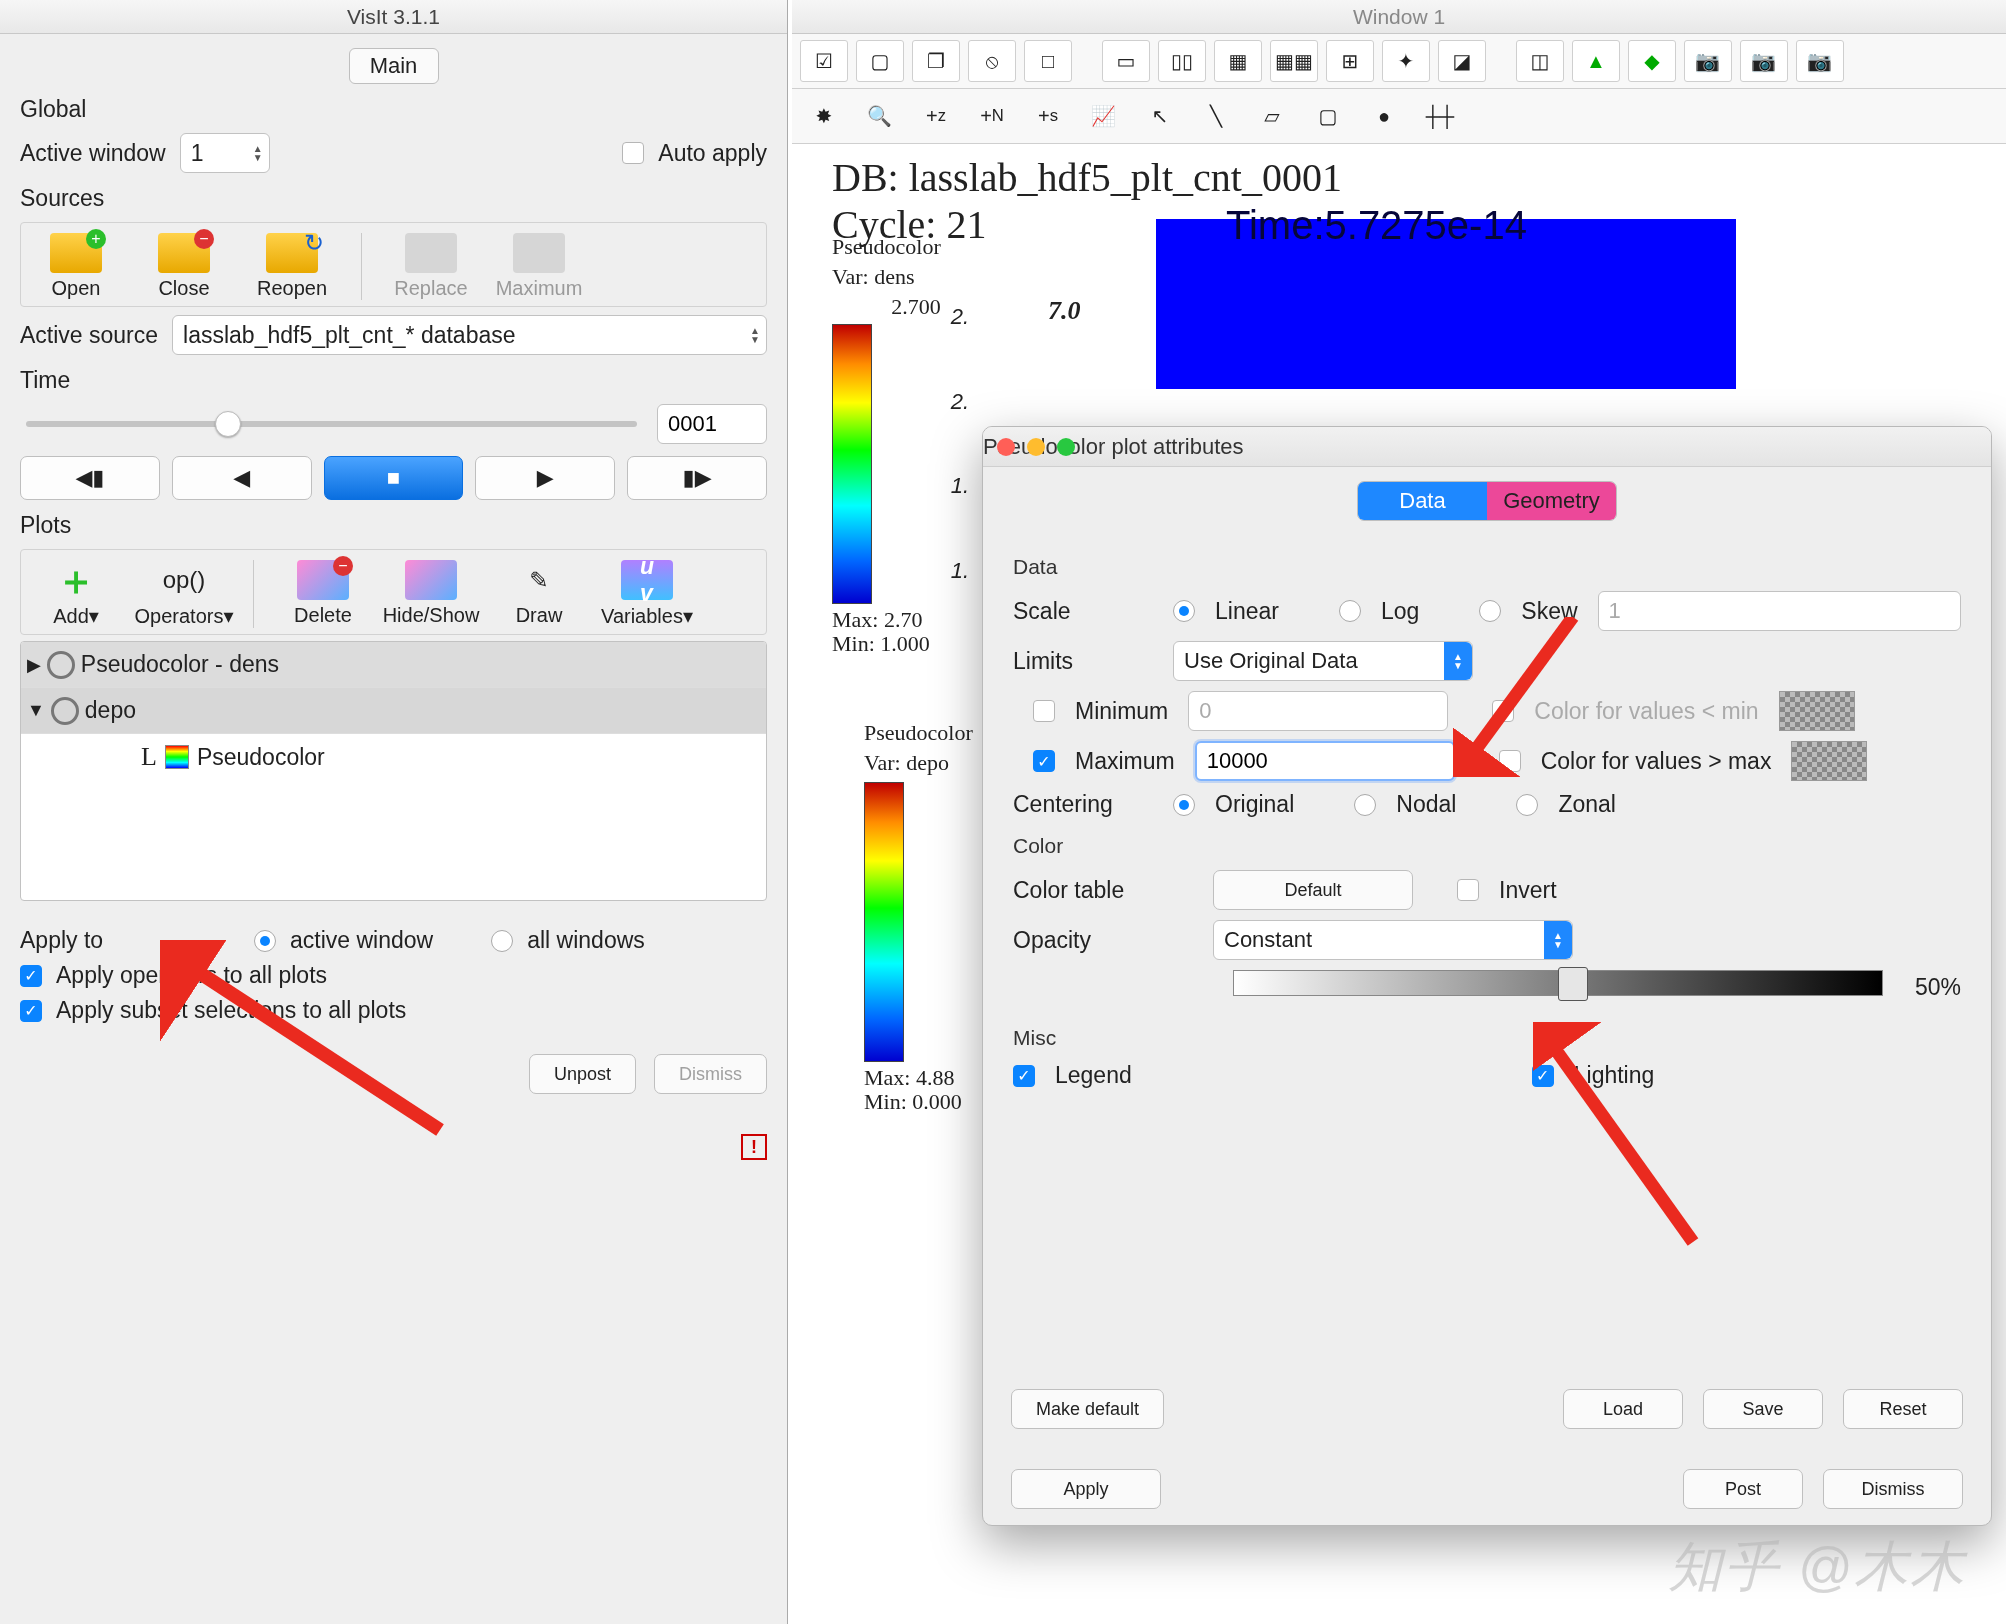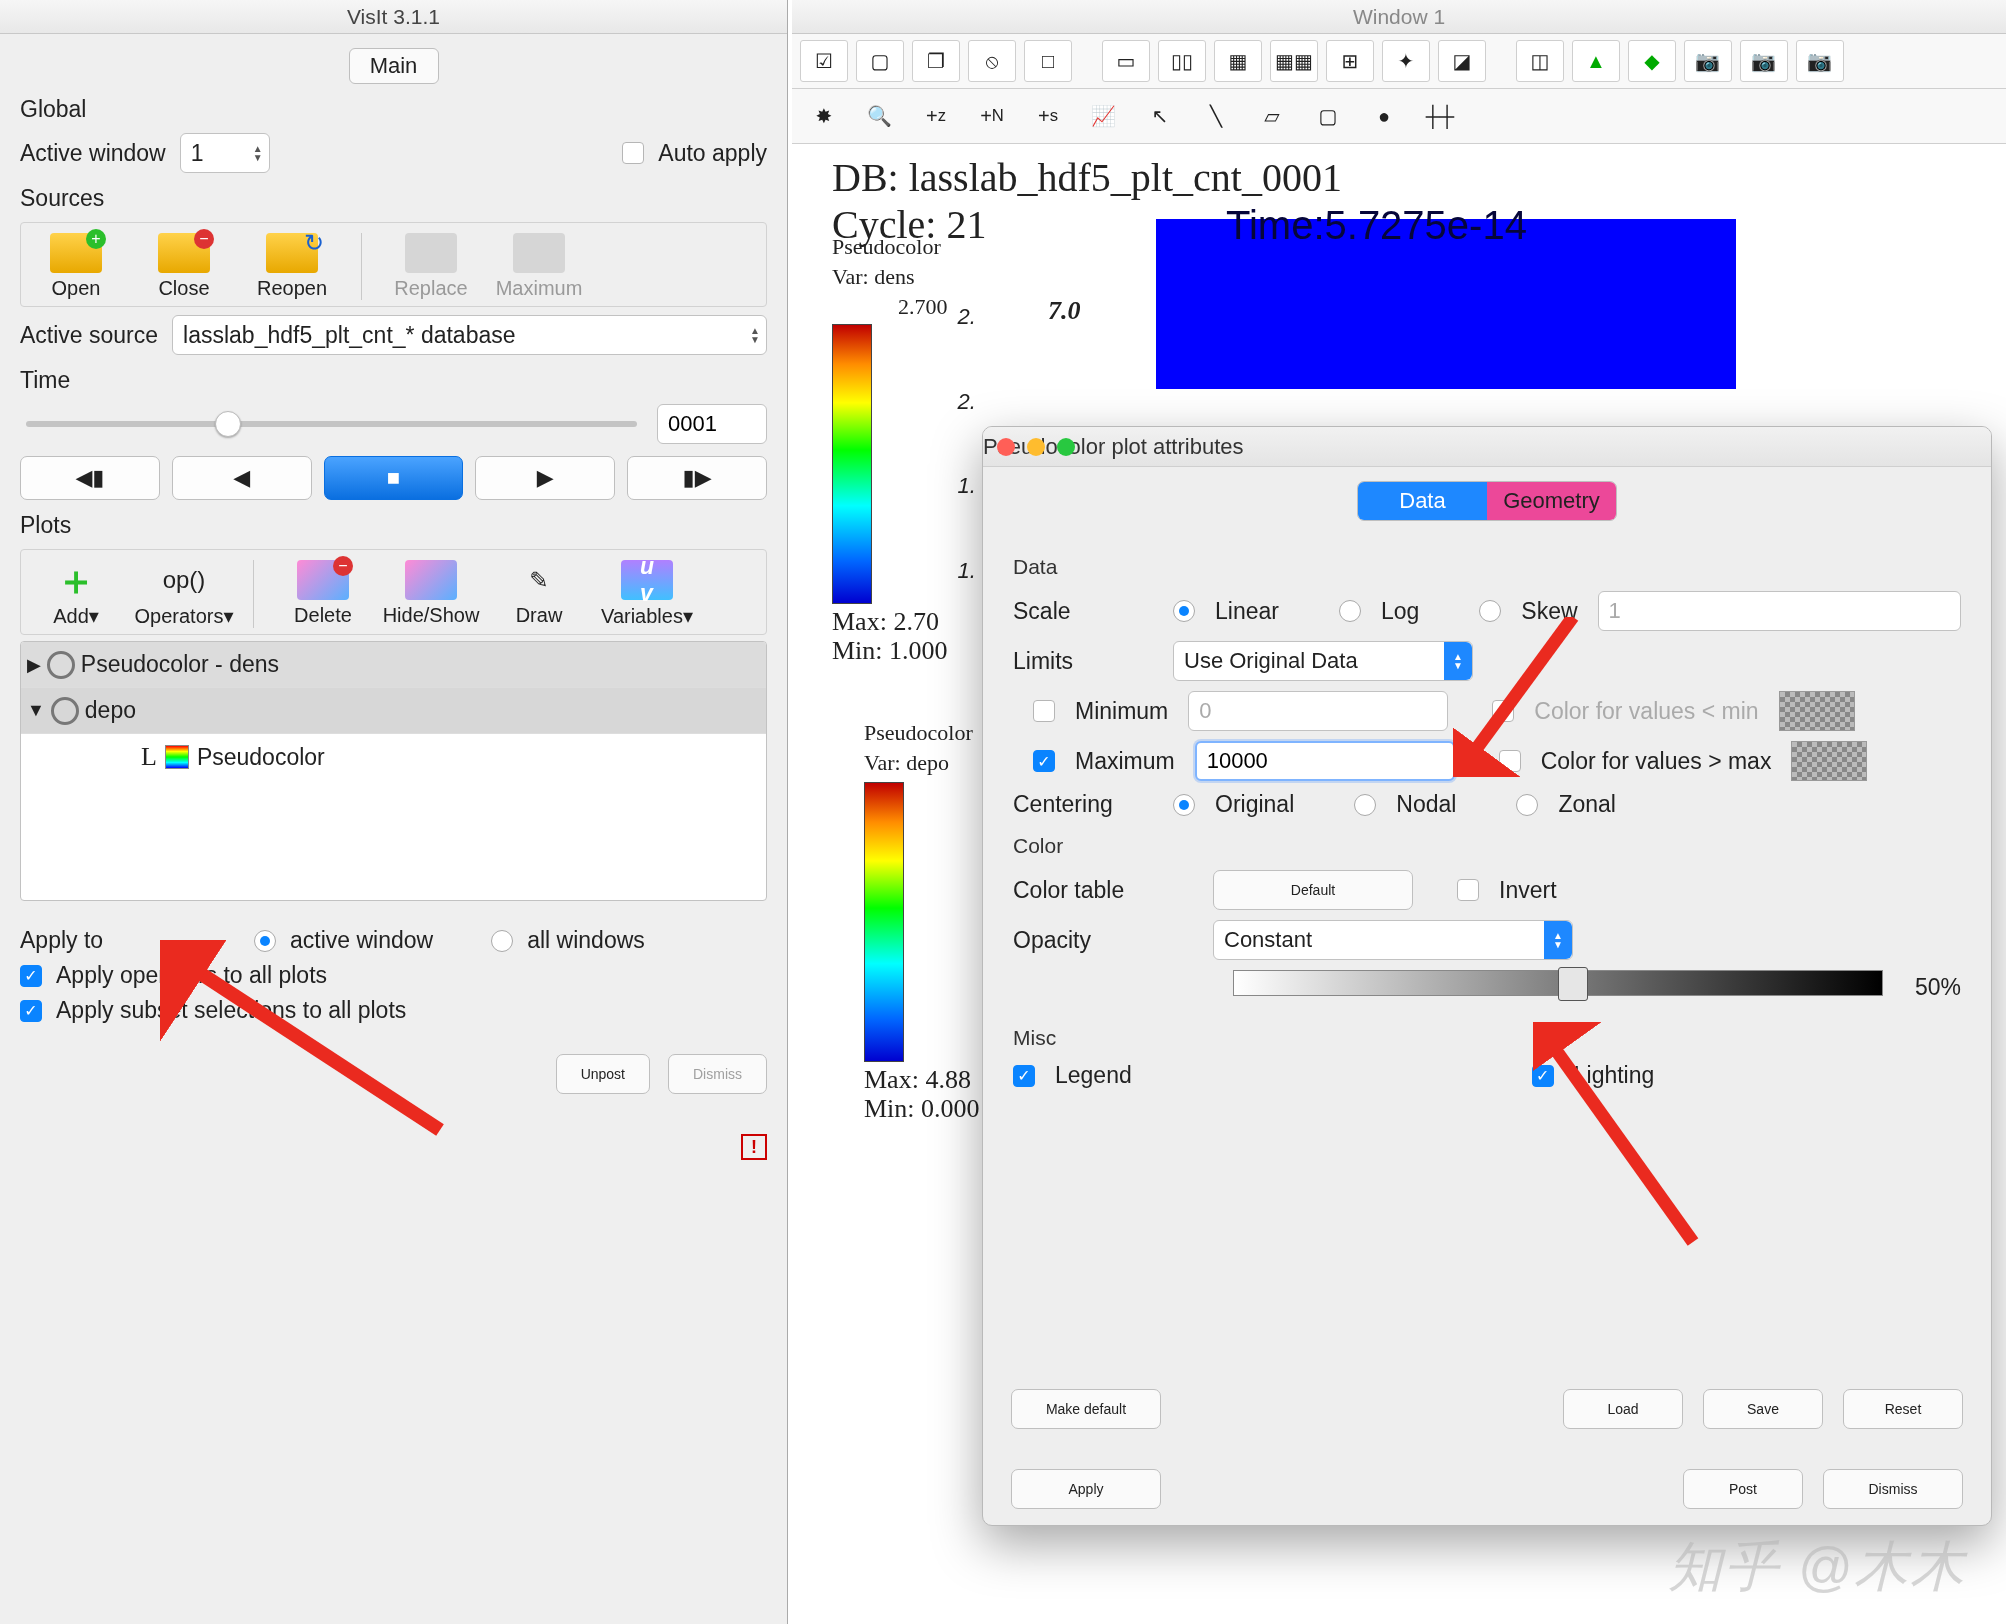--- a/index.html
+++ b/index.html
@@ -33,37 +33,37 @@
   .plots-list { background:#fff; border:1px solid #c2c2c2; border-radius:4px; height:260px; margin-top:6px; overflow:hidden; }
   .plist-row { display:flex; align-items:center; height:46px; padding:0 6px; gap:6px; border-bottom:1px solid #ddd; background:#dcdcdc; }
   .plist-row.sel { background:#d7d7d7; }
   .plist-sub { padding-left:120px; height:46px; display:flex; align-items:center; gap:8px; background:#fff;}
   .tri { font-size:18px; }
   .circ { width:28px; height:28px; border:3px solid #777; border-radius:50%; }
   .mini-rainbow { width:24px; height:24px; background:linear-gradient(#f00,#ff0,#0f0,#0ff,#00f); border:1px solid #888; }
   .radio { width:22px; height:22px; border:1px solid #a9a9a9; border-radius:50%; background:#fff; display:inline-flex; align-items:center; justify-content:center; }
   .radio.checked::after { content:""; width:10px; height:10px; background:#0a84ff; border-radius:50%; }
   .footer-btns { display:flex; justify-content:flex-end; gap:18px; margin-top:30px; }
-  .btn { height:40px; padding:0 24px; background:#fafafa; border:1px solid #bfbfbf; border-radius:7px; display:flex; align-items:center; font-size:14px; }
+  .btn { height:40px; padding:0 24px; background:#fafafa; border:1px solid #bfbfbf; border-radius:7px; display:flex; align-items:center; font-size:18px; }
   .btn.dis { color:#a0a0a0; }
 
   
   .win1 { position:absolute; left:792px; top:0; right:0; height:1624px; background:#fff; }
   .toolbar1, .toolbar2 { display:flex; gap:8px; padding:6px 8px; border-bottom:1px solid #cfcfcf; align-items:center; flex-wrap:wrap; background:#f8f8f8;}
   .tb { width:48px; height:42px; border:1px solid #cfcfcf; background:#fff; border-radius:3px; display:flex; align-items:center; justify-content:center; font-size:20px; }
   .tb.flat { border:none; background:transparent; }
   .render-area { position:relative; padding:10px 20px 0 40px; }
   .db-line { font-family: "Times New Roman", serif; font-size:40px; color:#222; }
   .overlay-text { font-family: Liberation Sans, sans-serif; font-size:40px; color:#06063a; }
   .blue-rect { position:absolute; left:324px; top:18px; width:580px; height:170px; background:#0000ff; }
   .colorbar-block { position:absolute; left:40px; display:flex; gap:10px; }
   .colorbar { width:40px; background:linear-gradient(to bottom, #c00000 0%, #ff8c00 14%, #ffff00 28%, #00ff00 45%, #00ffff 65%, #0066ff 85%, #0000d0 100%); border:1px solid #444; }
   .cb-ticks { display:flex; flex-direction:column; justify-content:space-between; font-family:"Times New Roman",serif; font-size:22px; font-style:italic; }
   .cb-label { font-family:"Times New Roman",serif; font-size:22px; margin-bottom:4px; }
-  .cb-minmax { font-family:"Times New Roman",serif; font-size:26px; margin-top:4px; line-height:1.1; }
+  .cb-minmax { font-family:"Times New Roman",serif; font-size:22px; margin-top:4px; line-height:1.1; }
   .y-axis-7 { position:absolute; left:256px; top:152px; font-family:"Times New Roman",serif; font-size:26px; font-weight:bold; font-style:italic;}
 
   
   .ps-dialog { position:absolute; left:982px; top:426px; width:1010px; height:1100px; background:#eeeeee; border:1px solid #b9b9b9; border-radius:10px; box-shadow:0 18px 50px rgba(0,0,0,.35); overflow:hidden; }
   .ps-dialog .dlg-title { height:40px; background:linear-gradient(#f1f1f1,#e4e4e4); border-bottom:1px solid #cfcfcf; display:flex; align-items:center; font-size:22px; color:#333; position:relative;}
   .traffic { position:absolute; left:14px; display:flex; gap:12px; }
   .traffic span { width:18px; height:18px; border-radius:50%; display:block; }
   .seg { display:flex; margin:14px auto 8px; width:260px; border:1px solid #bfbfbf; border-radius:7px; overflow:hidden; }
   .seg div { flex:1; text-align:center; padding:6px 0; font-size:22px; background:#ec4899; }
   .seg div.active { background:#1e88ff; color:#fff; }

